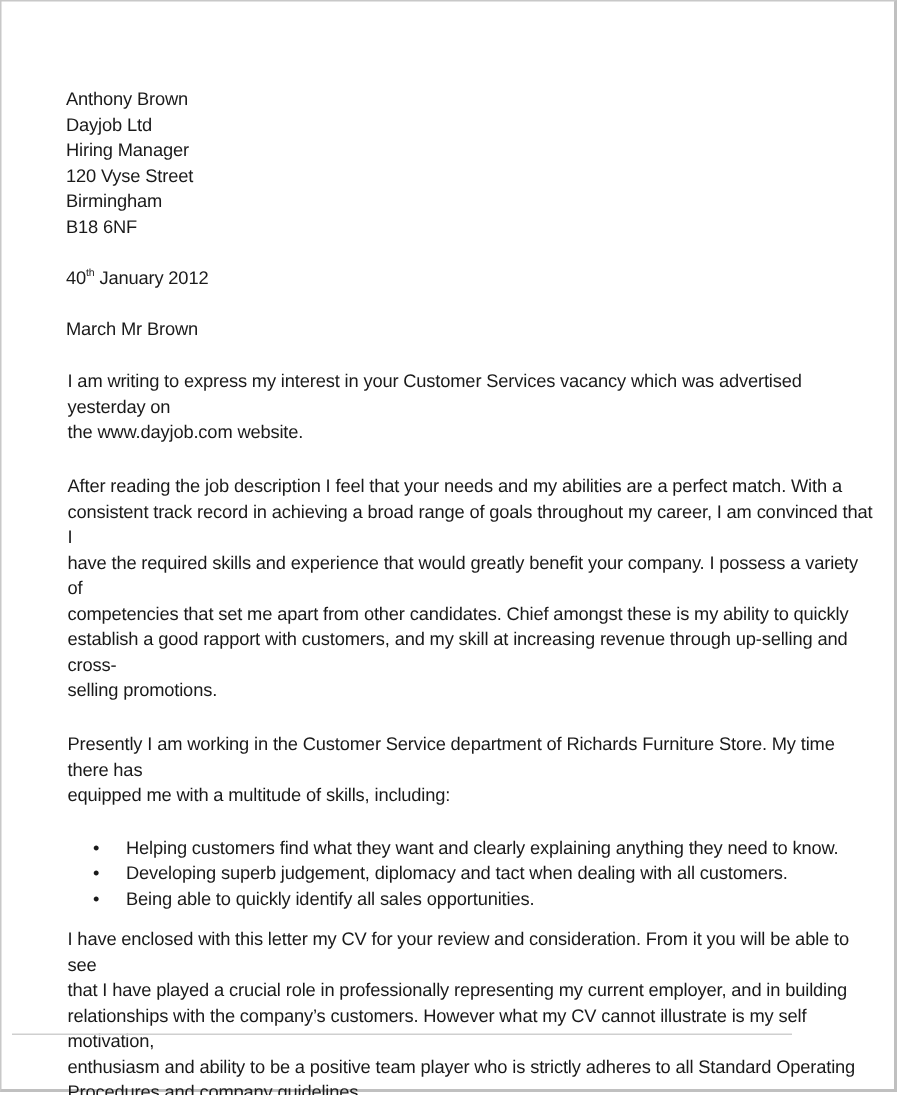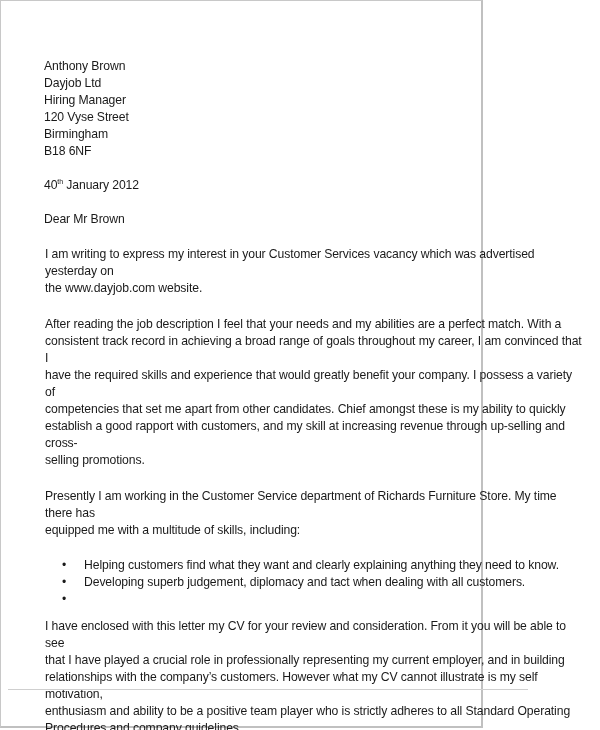--- a/index.html
+++ b/index.html
@@ -1,18 +1,18 @@
 <!DOCTYPE html>
 <html><head>
 <meta charset="utf-8">
 <style>
   html, body { margin: 0; padding: 0; background: #ffffff; }
   body { width: 600px; height: 730px; position: relative; overflow: hidden; }
   .page {
-    position: absolute; left: 0; top: 0; width: 483px; height: 728px;
+    position: absolute; left: 0; top: 0; width: 598px; height: 728px;
     border-top: 1px solid #c8c8c8; border-left: 1px solid #c8c8c8;
     border-right: 2px solid #c0c0c0; border-bottom: 2px solid #c0c0c0;
     box-sizing: border-box; background: #fff;
   }
   .content {
     position: absolute; left: 43px; top: 57px; width: 540px;
     font-family: "Liberation Sans", sans-serif; font-size: 12.2px;
     color: #1a1a1a; line-height: 17px; letter-spacing: -0.1px;
   }
   .addr div { height: 17px; }
@@ -37,39 +37,39 @@
       <div>Anthony Brown</div>
       <div>Dayjob Ltd</div>
       <div>Hiring Manager</div>
       <div>120 Vyse Street</div>
       <div>Birmingham</div>
       <div>B18 6NF</div>
     </div>
     <div class="gap"></div>
     <div class="date"><span>40</span><sup>th</sup><span> January 2012</span></div>
     <div class="gap"></div>
-    <div>Dear Mr Brown</div>
+    <div>March Mr Brown</div>
     <div class="gap"></div>
 
     <p>
       <span>I am writing to express my interest in your Customer Services vacancy which was advertised yesterday on</span><br><span>the www.dayjob.com website.</span>
     </p>
     <div class="gap"></div>
     <p>
       <span>After reading the job description I feel that your needs and my abilities are a perfect match. With a</span><br><span>consistent track record in achieving a broad range of goals throughout my career, I am convinced that I</span><br><span>have the required skills and experience that would greatly benefit your company. I possess a variety of</span><br><span>competencies that set me apart from other candidates. Chief amongst these is my ability to quickly</span><br><span>establish a good rapport with customers, and my skill at increasing revenue through up-selling and cross-</span><br><span>selling promotions.</span>
     </p>
     <div class="gap"></div>
     <p>
       <span>Presently I am working in the Customer Service department of Richards Furniture Store. My time there has</span><br><span>equipped me with a multitude of skills, including:</span>
     </p>
     <div class="gap"></div>
     <ul>
       <li><span class="bullet">•</span><span>Helping customers find what they want and clearly explaining anything they need to know.</span></li>
       <li><span class="bullet">•</span><span>Developing superb judgement, diplomacy and tact when dealing with all customers.</span></li>
-      <li><span class="bullet">•</span></li>
+      <li><span class="bullet">•</span><span>Being able to quickly identify all sales opportunities.</span></li>
     </ul>
     <div class="gap" style="height:9px"></div>
     <p>
       <span>I have enclosed with this letter my CV for your review and consideration. From it you will be able to see</span><br><span>that I have played a crucial role in professionally representing my current employer, and in building</span><br><span>relationships with the company’s customers. However what my CV cannot illustrate is my self motivation,</span><br><span>enthusiasm and ability to be a positive team player who is strictly adheres to all Standard Operating</span><br><span>Procedures and company guidelines.</span>
     </p>
 
   </div>
   <div class="rule"></div>
 </div>
 

